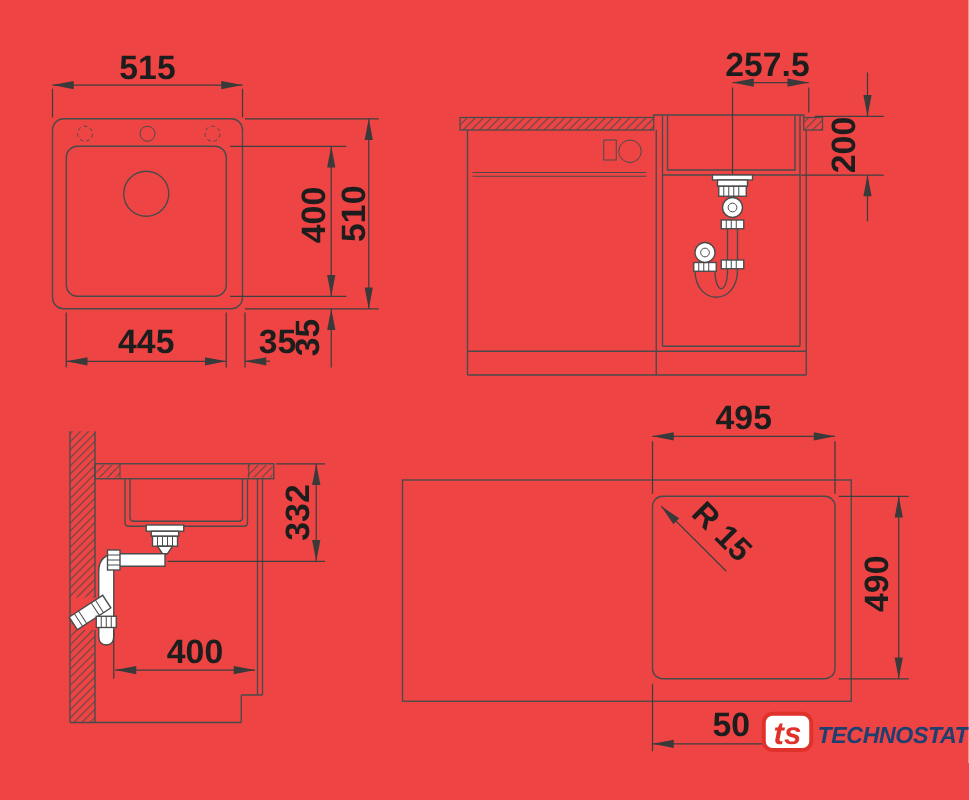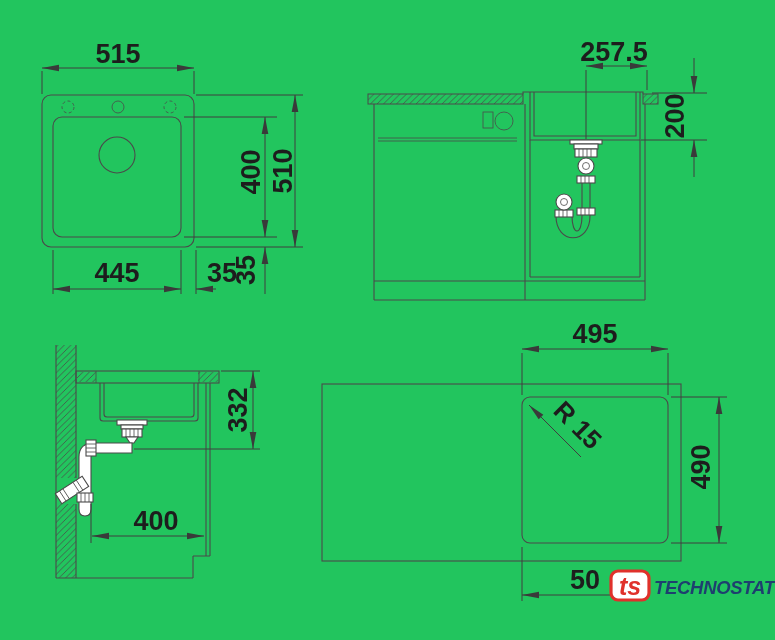--- a/index.html
+++ b/index.html
@@ -1,16 +1,16 @@
 <!DOCTYPE html>
 <html><head>
 <meta charset="utf-8">
 <style>
   html,body{margin:0;padding:0;background:#ffffff;}
-  .stage{position:relative;width:775px;height:640px;background:#22c55e;overflow:hidden;}
+  .stage{position:relative;width:775px;height:640px;background:#ef4444;overflow:hidden;}
   .ln{fill:none;stroke:#4a4a4a;stroke-width:1.1;}
   .lnt{fill:none;stroke:#4a4a4a;stroke-width:0.8;}
   .dl{fill:none;stroke:#3e3e3e;stroke-width:1;}
   .wh{fill:#ffffff;stroke:#4a4a4a;stroke-width:1.1;}
   .dim{font-family:"Liberation Sans",sans-serif;font-weight:bold;font-size:27px;fill:#1d1d1d;}
   .rdim{font-family:"Liberation Sans",sans-serif;font-weight:bold;font-size:26px;fill:#1d1d1d;}
   .brand{font-family:"Liberation Sans",sans-serif;font-weight:bold;font-style:italic;font-size:18.5px;letter-spacing:-0.3px;}
   .mark{font-family:"Liberation Sans",sans-serif;font-weight:bold;font-style:italic;font-size:25px;}
 </style>
 </head>

